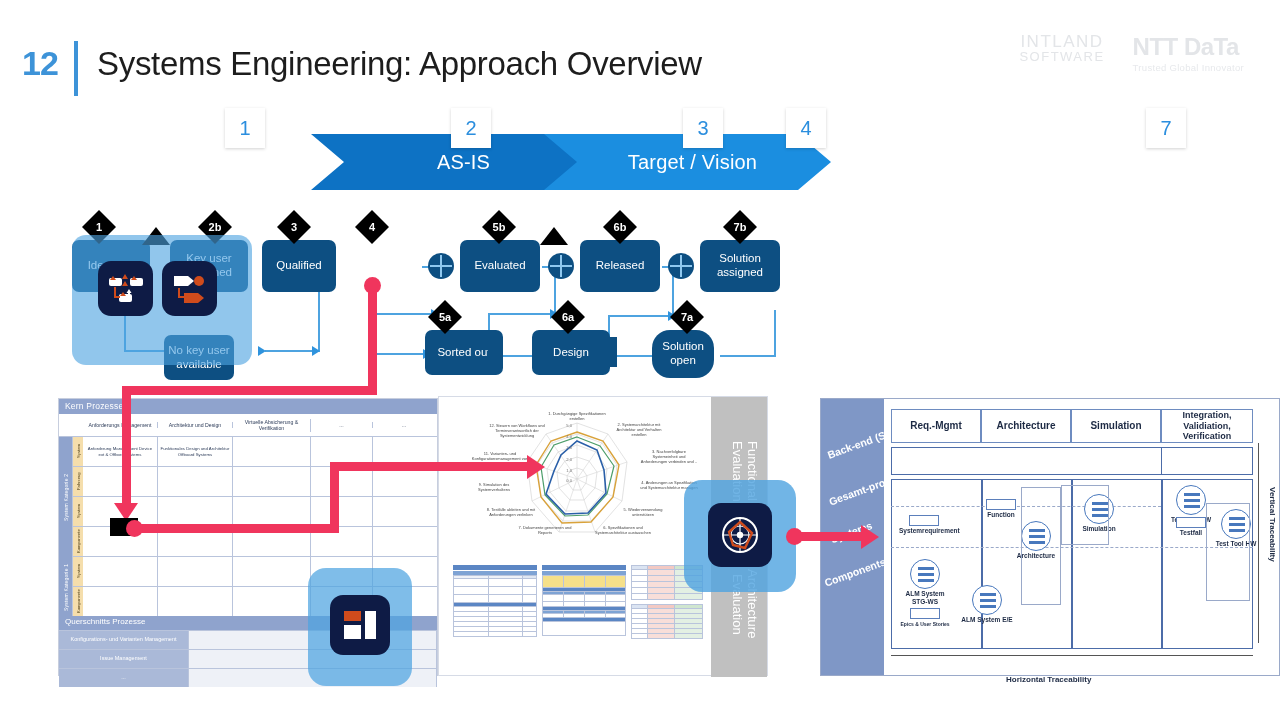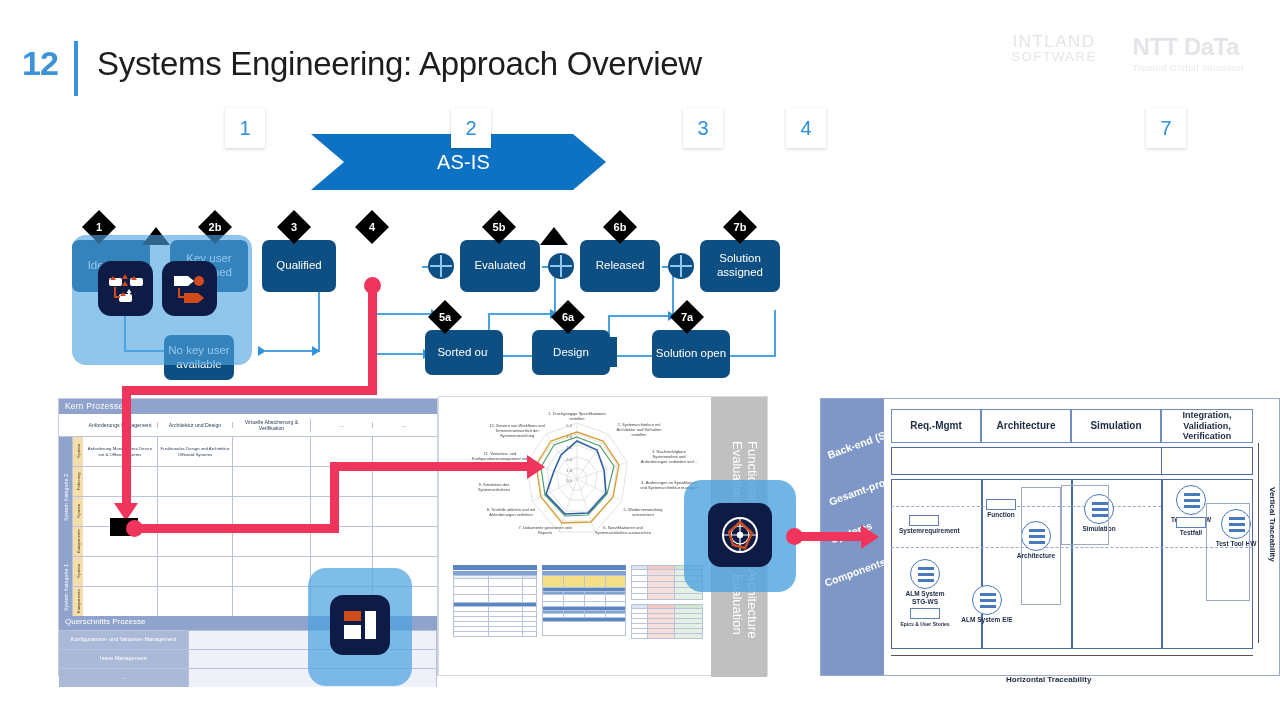--- a/index.html
+++ b/index.html
@@ -23,21 +23,21 @@
   }
   #slide-title {
     position: absolute; left: 97px; top: 45px;
     font-size: 33px; color: #1d1d1d; font-weight: 400;
     letter-spacing: -0.3px; white-space: nowrap;
   }
   #logos { position: absolute; right: 36px; top: 33px; display: flex; align-items: flex-start; gap: 28px; }
   .logo-intland { text-align: center; line-height: 1.02; }
   .logo-intland .l1 { font-size: 17px; letter-spacing: 1.5px; color: #e3e5e8; font-weight: 500; }
   .logo-intland .l2 { font-size: 13px; letter-spacing: 1.5px; color: #e3e5e8; font-weight: 500; }
-  .logo-ntt { text-align: left; margin-left: 8px; }
+  .logo-ntt { text-align: left; }
   .logo-ntt .l1 { font-size: 24px; letter-spacing: -0.5px; color: #e3e5e8; font-weight: bold; }
   .logo-ntt .l2 { font-size: 9.5px; letter-spacing: 0.3px; color: #e7e9ec; margin-top: 1px; }
 
   
   #banner { position: absolute; left: 55px; top: 134px; width: 1180px; height: 56px; }
   .chev {
     position: absolute; top: 0; height: 56px;
     display: flex; align-items: center; justify-content: center;
     color: #fff; font-size: 20px; letter-spacing: 0.2px;
     padding-left: 10px;
@@ -205,20 +205,24 @@
   </div>
 
   <div class="chev" style="left:256px;width:295px;background:#0d72c4;
               clip-path:polygon(0 0, 262px 0, 295px 50%, 262px 100%, 0 100%, 33px 50%);">
     <span>AS-IS</span>
   </div>
   <div class="seg-badge" style="left:396px;top:-26px;">
     <span>2</span>
   </div>
 
+  <div class="chev" style="left:489px;width:287px;background:#1b8ee0;
+              clip-path:polygon(0 0, 254px 0, 287px 50%, 254px 100%, 0 100%, 33px 50%);">
+    <span>Target / Vision</span>
+  </div>
   <div class="seg-badge" style="left:628px;top:-26px;">
     <span>3</span>
   </div>
 
   <div class="seg-badge" style="left:731px;top:-26px;">
     <span>4</span>
   </div>
   <div class="seg-badge" style="left:1091px;top:-26px;">
     <span>7</span>
   </div>
@@ -334,21 +338,21 @@
   <div class="wf-bar" style="left:428px;top:132px;"></div>
 
   <div class="wf-box" style="left:472px;top:125px;width:78px;height:45px;">
     <span>Design</span>
   </div>
   <div class="wf-num" style="left:496px;top:100px;">
       <i>6a</i>
     </div>
   <div class="wf-bar" style="left:550px;top:132px;"></div>
 
-  <div class="wf-box" style="left:592px;top:125px;width:78px;height:48px;">
+  <div class="wf-box" style="left:592px;top:125px;width:62px;height:48px;border-radius:18px;">
     <span>Solution open</span>
   </div>
   <div class="wf-num" style="left:615px;top:100px;">
       <i>7a</i>
     </div>
 
   <div class="wf-tri" style="left:82px;top:22px;"></div>
   <div class="wf-tri" style="left:480px;top:22px;"></div>
 </div>
 

